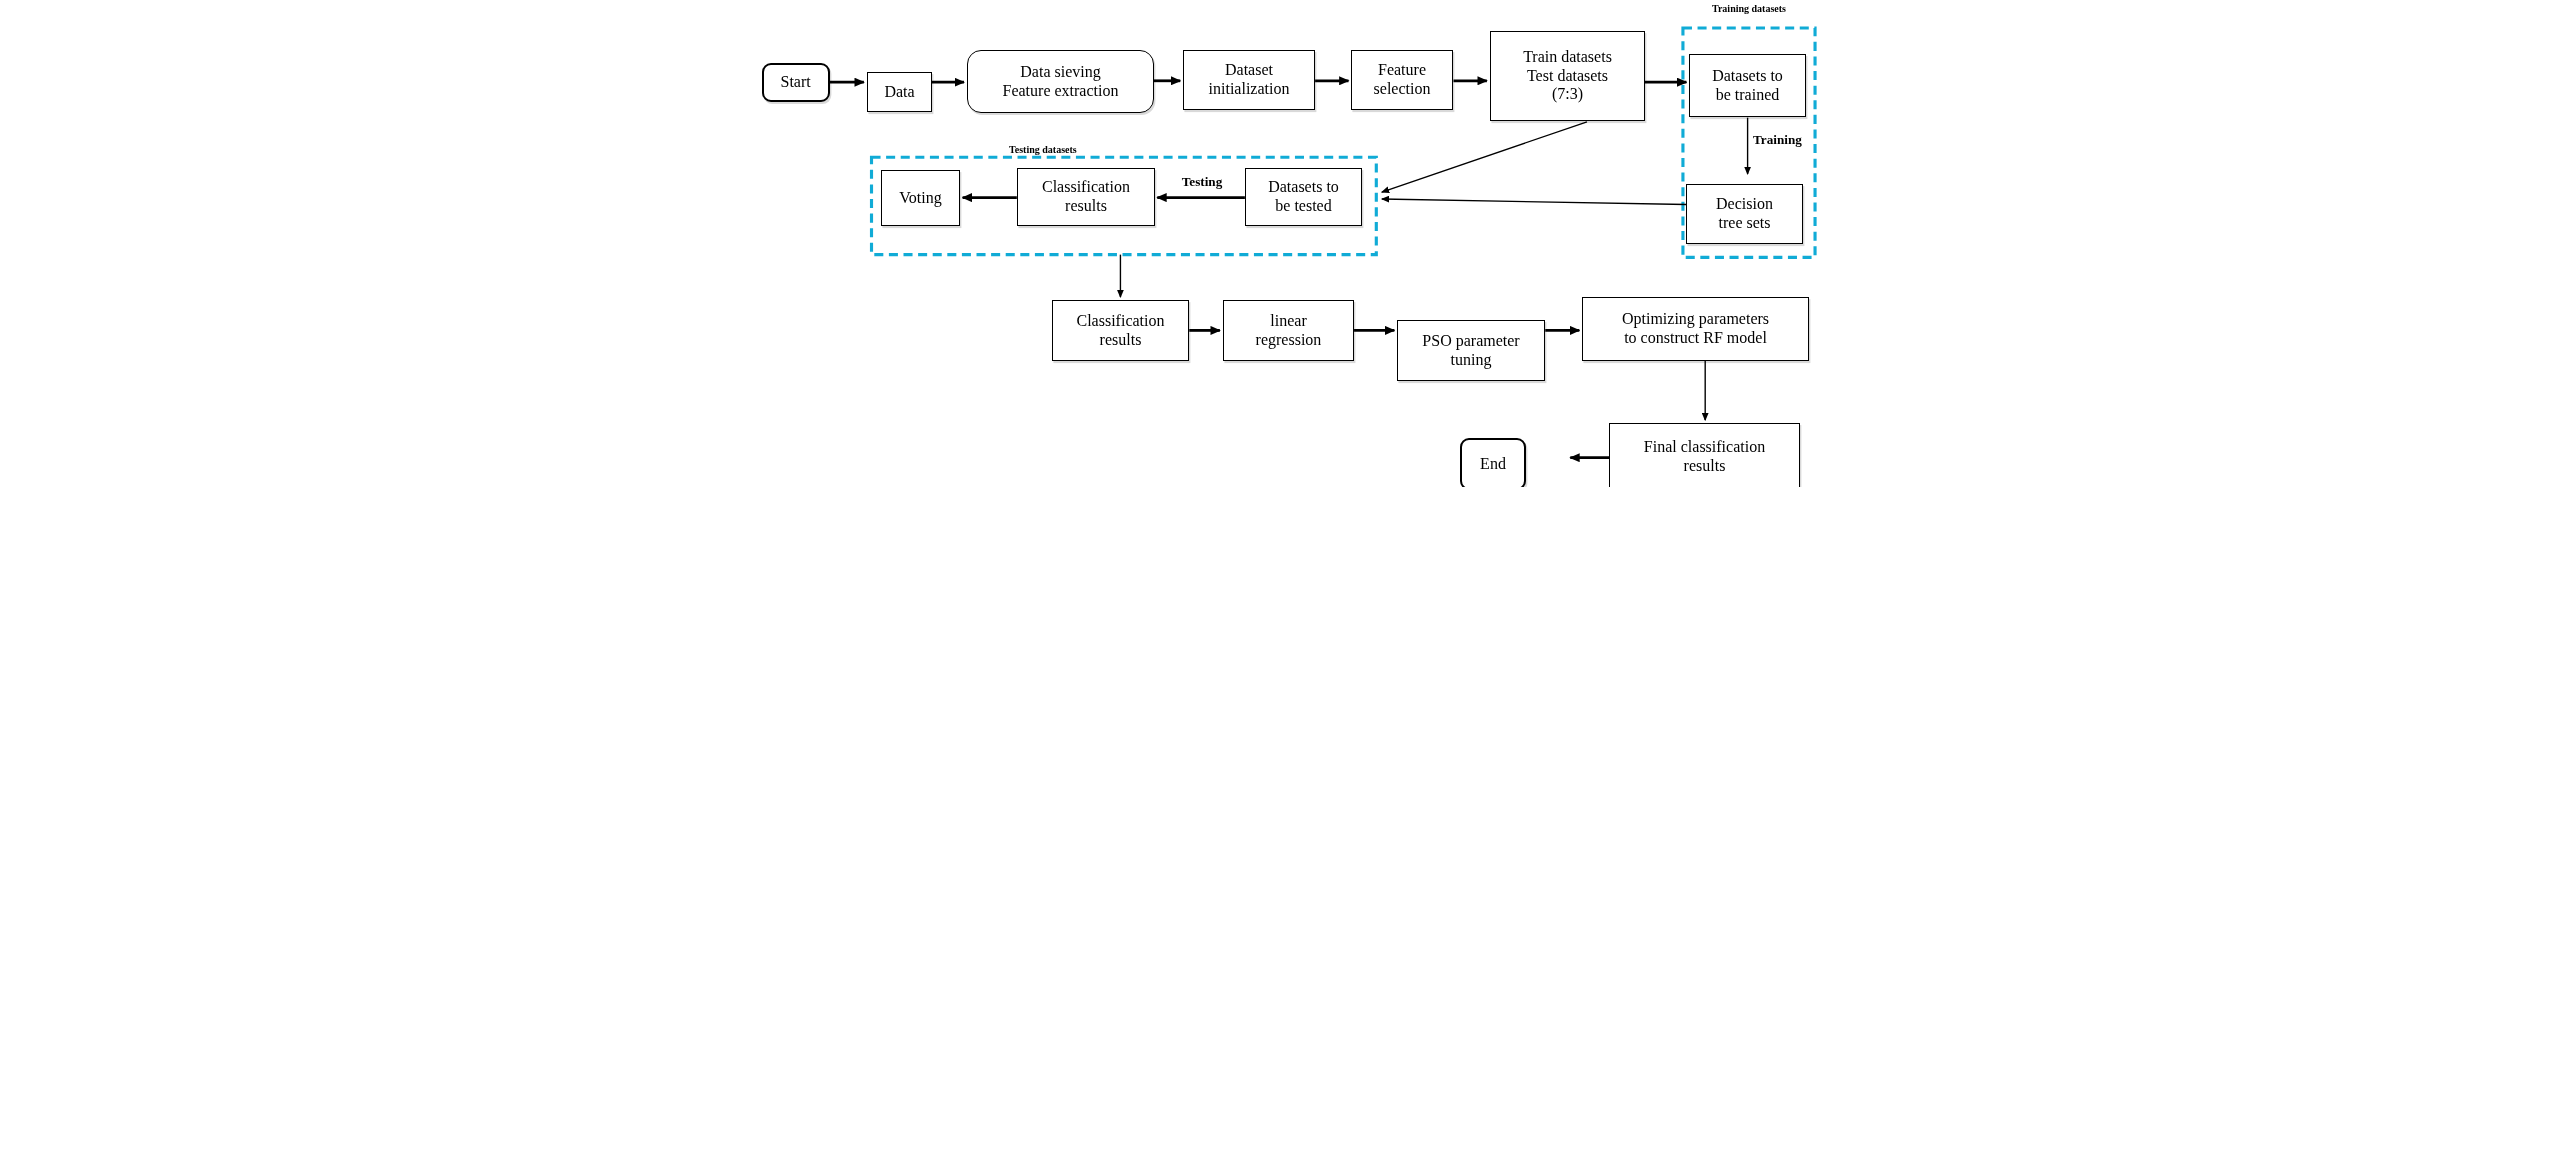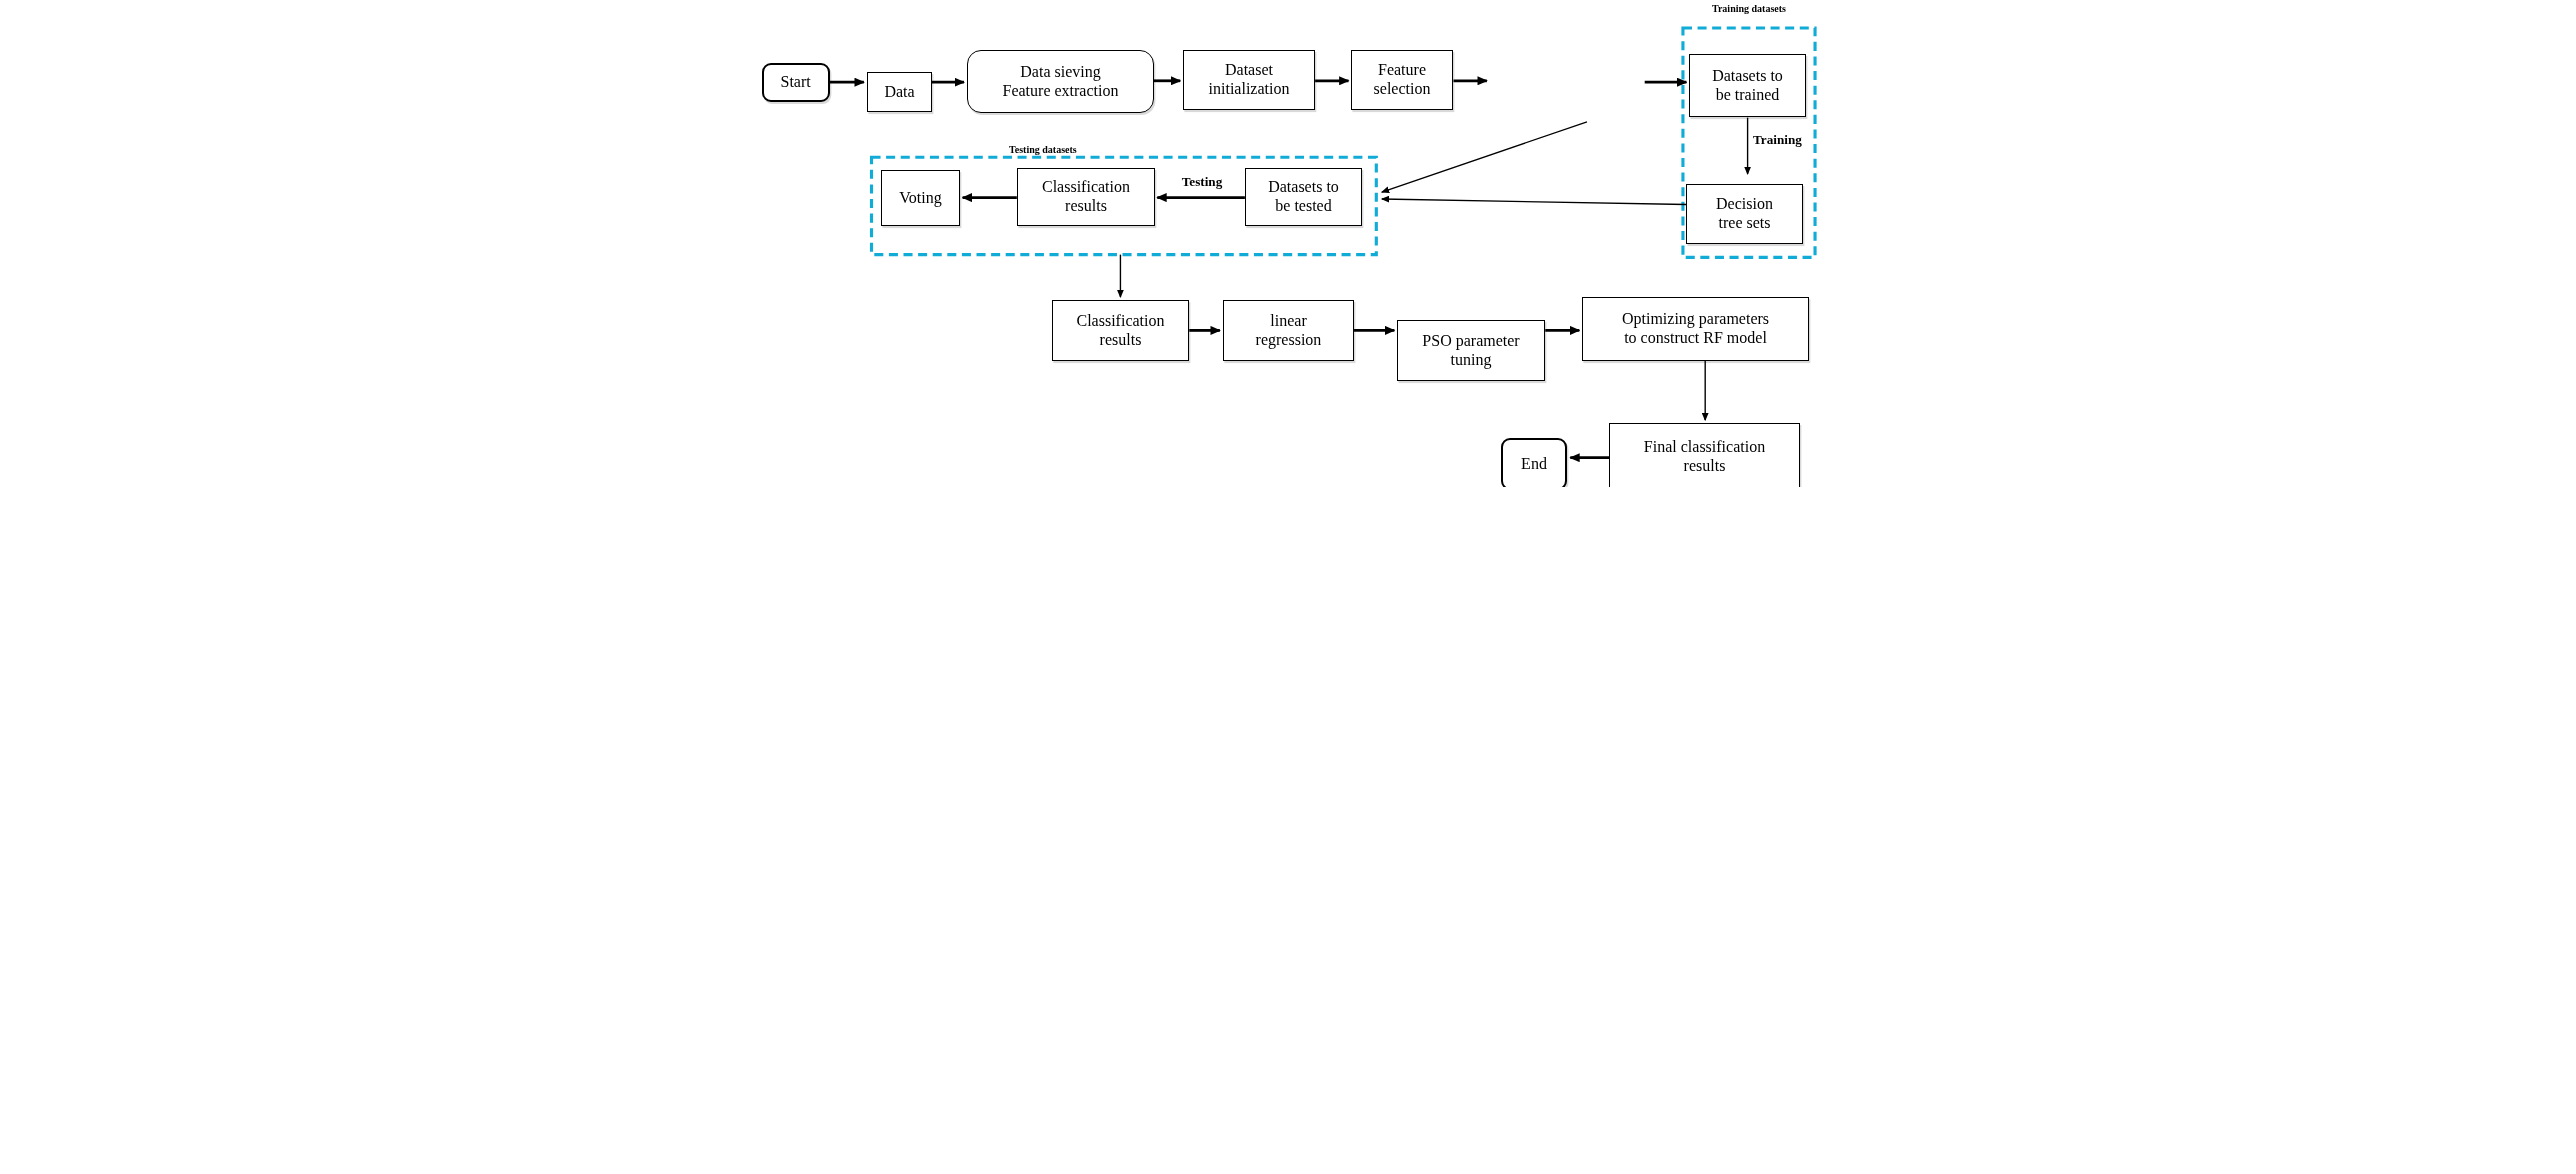--- a/index.html
+++ b/index.html
@@ -35,21 +35,21 @@
   .n-trained  { left:935px; top:54px;  width:117px; height:63px; }
   .n-decision { left:932px; top:184px; width:117px; height:60px; }
   .n-tested   { left:491px;  top:168px; width:117px; height:58px; }
   .n-classtest{ left:263px;  top:168px; width:138px; height:58px; }
   .n-voting   { left:127px;  top:170px; width:79px; height:56px; }
   .n-class3   { left:298px;  top:300px; width:137px; height:61px; }
   .n-linreg   { left:469px;  top:300px; width:131px; height:61px; }
   .n-pso      { left:643px;  top:300px; width:148px; height:61px;margin-top:20px; }
   .n-opt      { left:828px; top:297px; width:227px; height:64px; }
   .n-final    { left:855px; top:423px; width:191px; height:67px; }
-  .n-end      { left:747px; top:438px; width:66px;  height:52px; }
+  .n-end      { left:706px; top:438px; width:66px;  height:52px; }
 
   .lbl-training     { left:929px; top:2.8px;   width:132px; text-align:center; }
   .lbl-testing      { left:255px;  top:144px; width:202px; text-align:left; }
   .lbl-edge-training{ left:999px; top:132px; }
   .lbl-edge-testing { left:419px;  top:174px; width:58px; text-align:center; }
 </style>
 </head>
 <body>
 
 <div id="canvas">
@@ -94,20 +94,23 @@
   <div class="edgelabel lbl-edge-testing">Testing</div>
 
   <div class="box terminal n-start">Start</div>
   <div class="box n-data">Data</div>
   <div class="box n-sieving">Data sieving
 Feature extraction</div>
   <div class="box n-init">Dataset
 initialization</div>
   <div class="box n-feature">Feature
 selection</div>
+  <div class="box n-traintest">Train datasets
+Test datasets
+(7:3)</div>
   <div class="box n-trained">Datasets to
 be trained</div>
   <div class="box n-decision">Decision
 tree sets</div>
   <div class="box n-tested">Datasets to
 be tested</div>
   <div class="box n-classtest">Classification
 results</div>
   <div class="box n-voting">Voting</div>
   <div class="box n-class3">Classification

